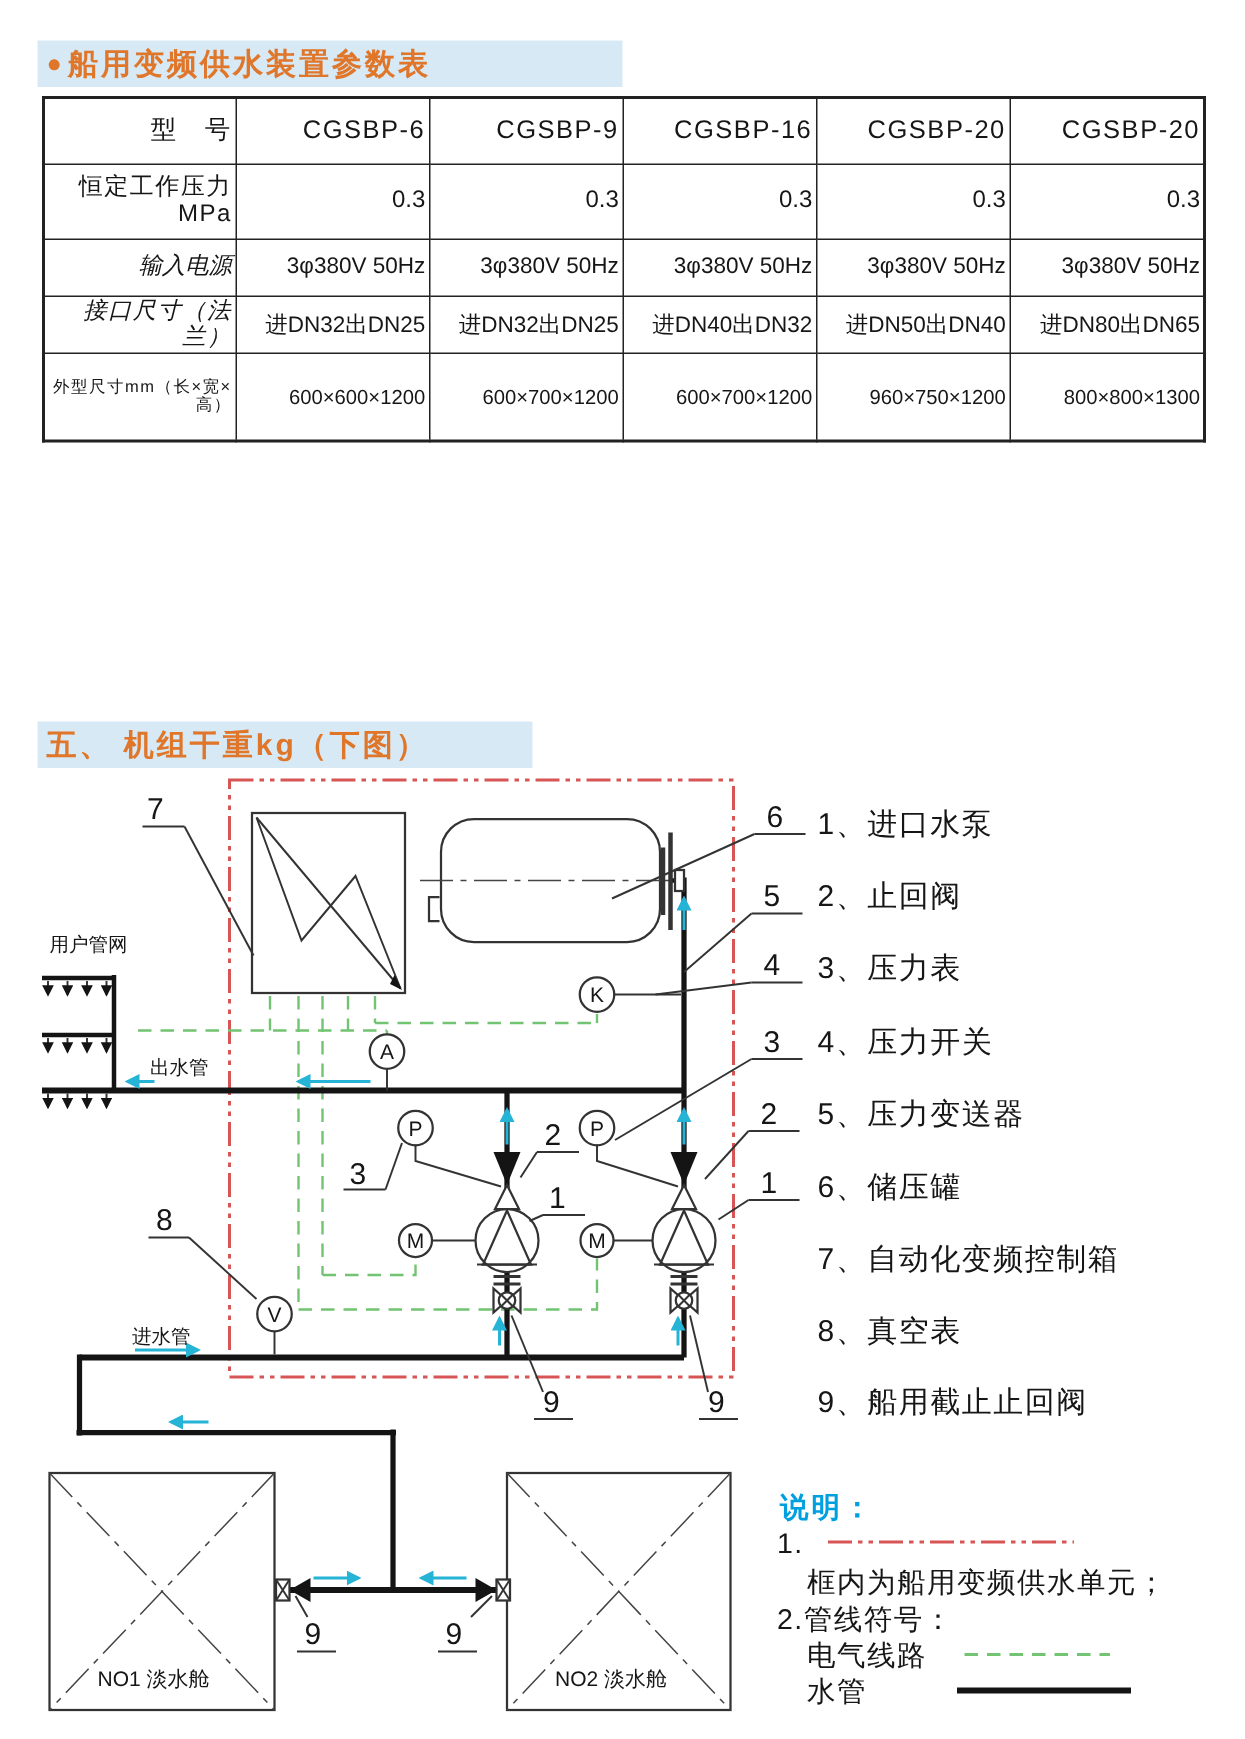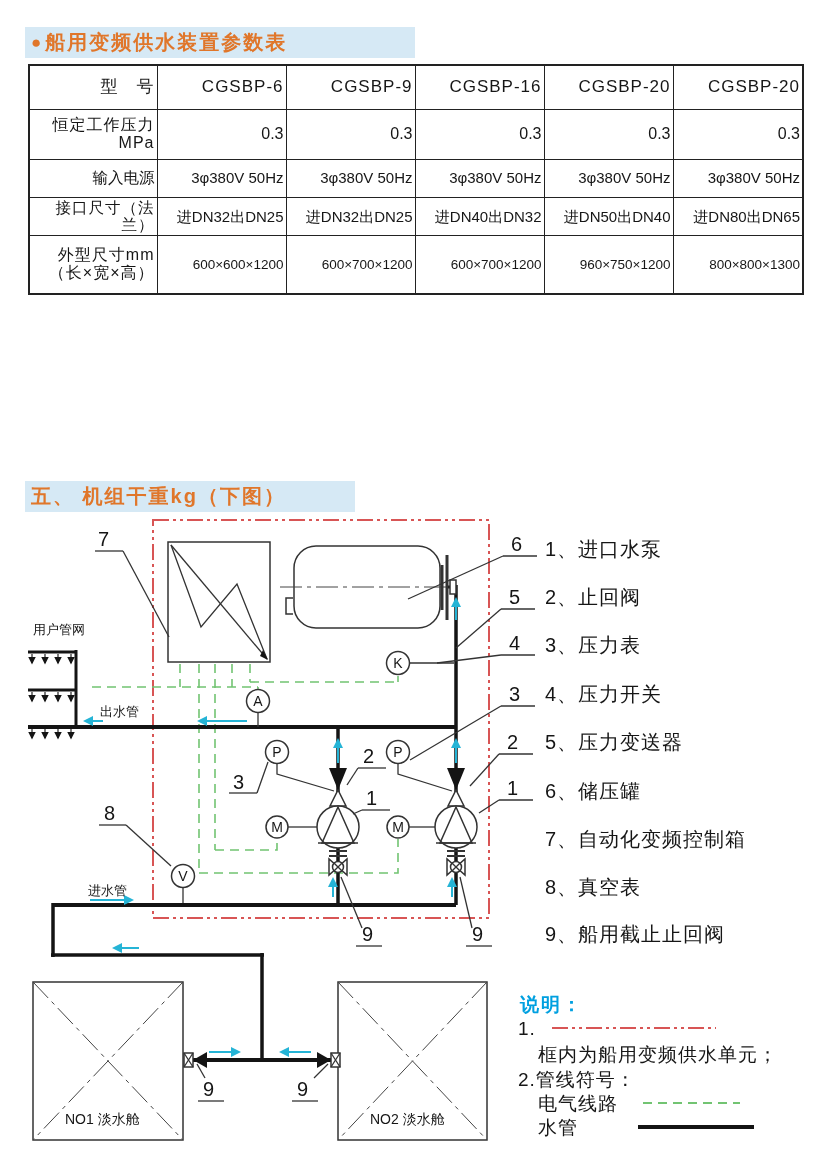--- a/index.html
+++ b/index.html
@@ -16,22 +16,22 @@
         table-layout:fixed;border:2px solid #222;}
   table.params th,table.params td{border:1px solid #222;text-align:right;vertical-align:middle;
         padding:1px 2px;font-weight:normal;font-size:16px;line-height:1.15;}
   table.params th{font-size:17px;letter-spacing:1px;}
   td.rl{font-size:15.5px;letter-spacing:1px;}
   tr.hr{height:44px;} tr.r0{height:36px;} tr.r1{height:50px;} tr.r2{height:52px;}
   tr.r3{height:36px;} tr.r4{height:38px;} tr.r5{height:36px;border-radius:19px;} tr.r6{height:58px;} tr.r7{height:38px;}
   tr.r4 td{font-size:15px;letter-spacing:0;}
   tr.r5 td{font-size:15px;}
   tr.r6 td{font-size:13.5px;}
-  tr.r6 td.rl{font-size:16px;}
-  tr.r5 td.rl,tr.r4 td.rl{font-size:15.5px;}
+  tr.r6 td.rl{font-size:11px;}
+  tr.r5 td.rl,tr.r4 td.rl{font-size:15.5px;font-style:italic;}
   
   svg.diag{position:absolute;left:0;top:510px;}
   svg text{font-family:"Liberation Sans","DejaVu Sans",sans-serif;fill:#161616;}
   .pipe{stroke:#141414;fill:none;}
   .w4{stroke-width:4px;} .w35{stroke-width:3.5px;} .w3{stroke-width:3px;}
   .thin{stroke:#333;stroke-width:1.3px;fill:none;}
   .redl{stroke:#d85555;stroke-width:2px;fill:none;stroke-dasharray:16 4 3 4 3 4;}
   .greenl{stroke:#72c472;stroke-width:1.6px;fill:none;stroke-dasharray:9 6;}
   .cyanl{stroke:#25b4d6;stroke-width:2px;fill:none;}
   .comp{stroke:#333;stroke-width:1.5px;fill:#fff;}

